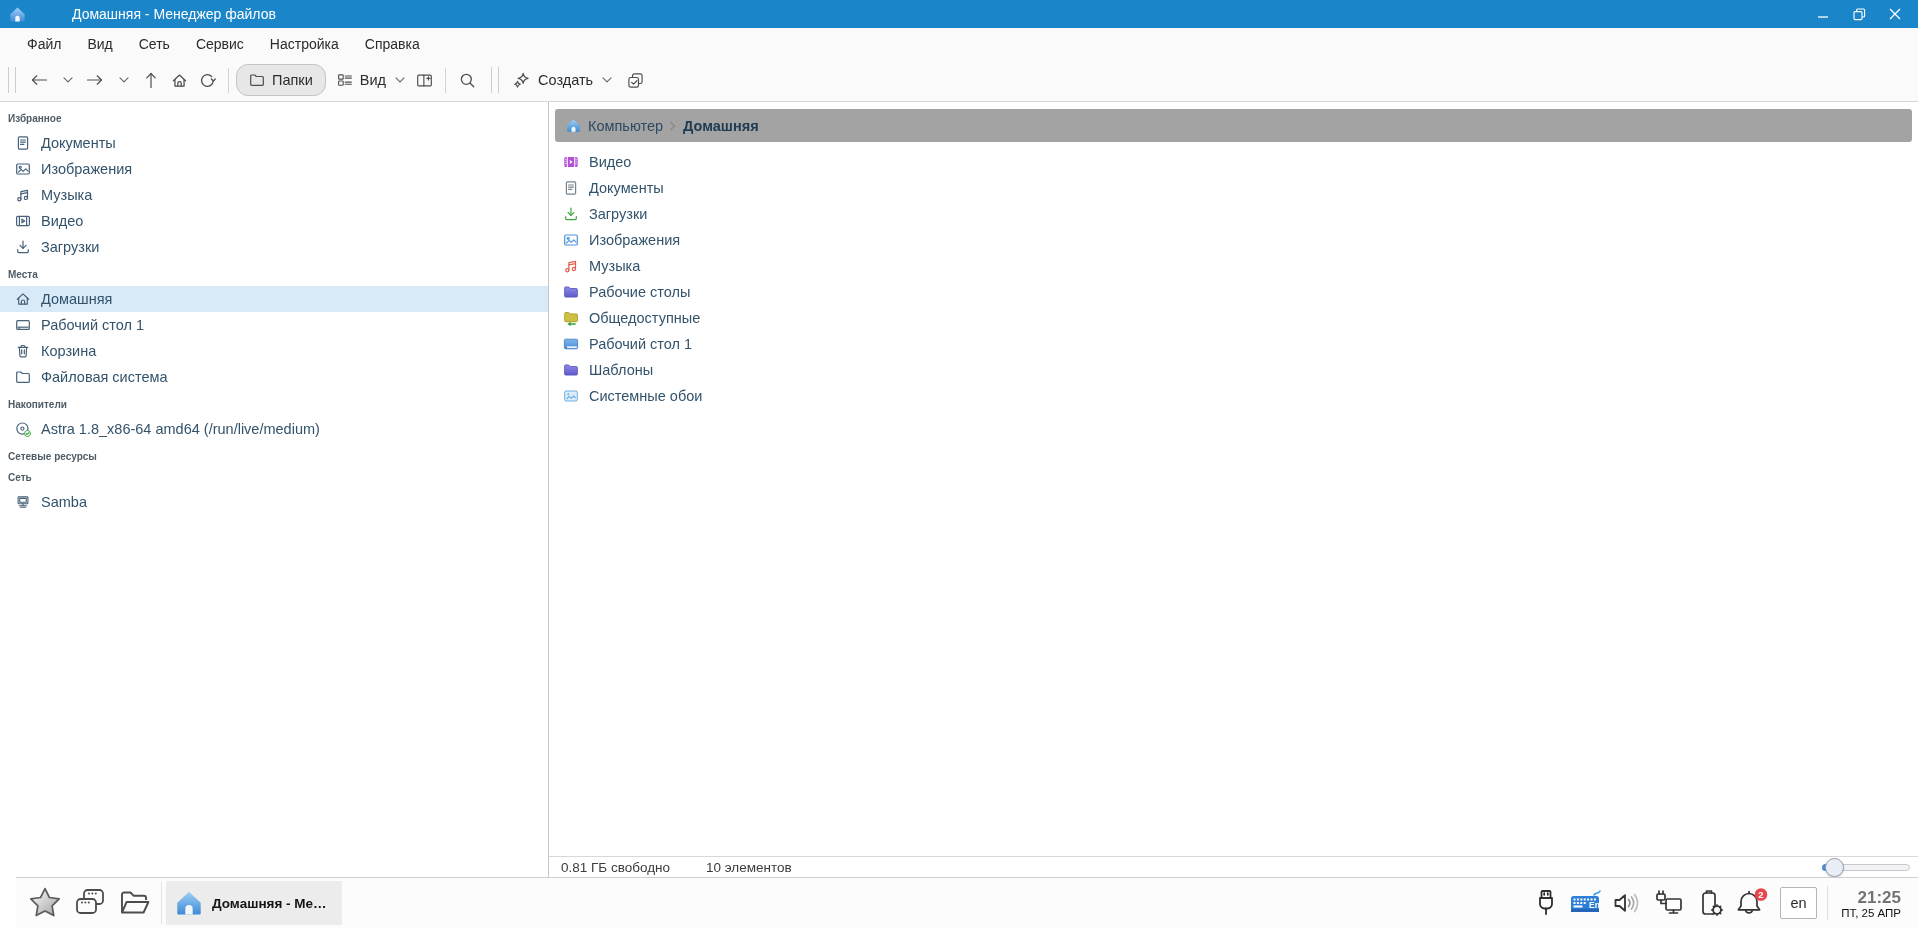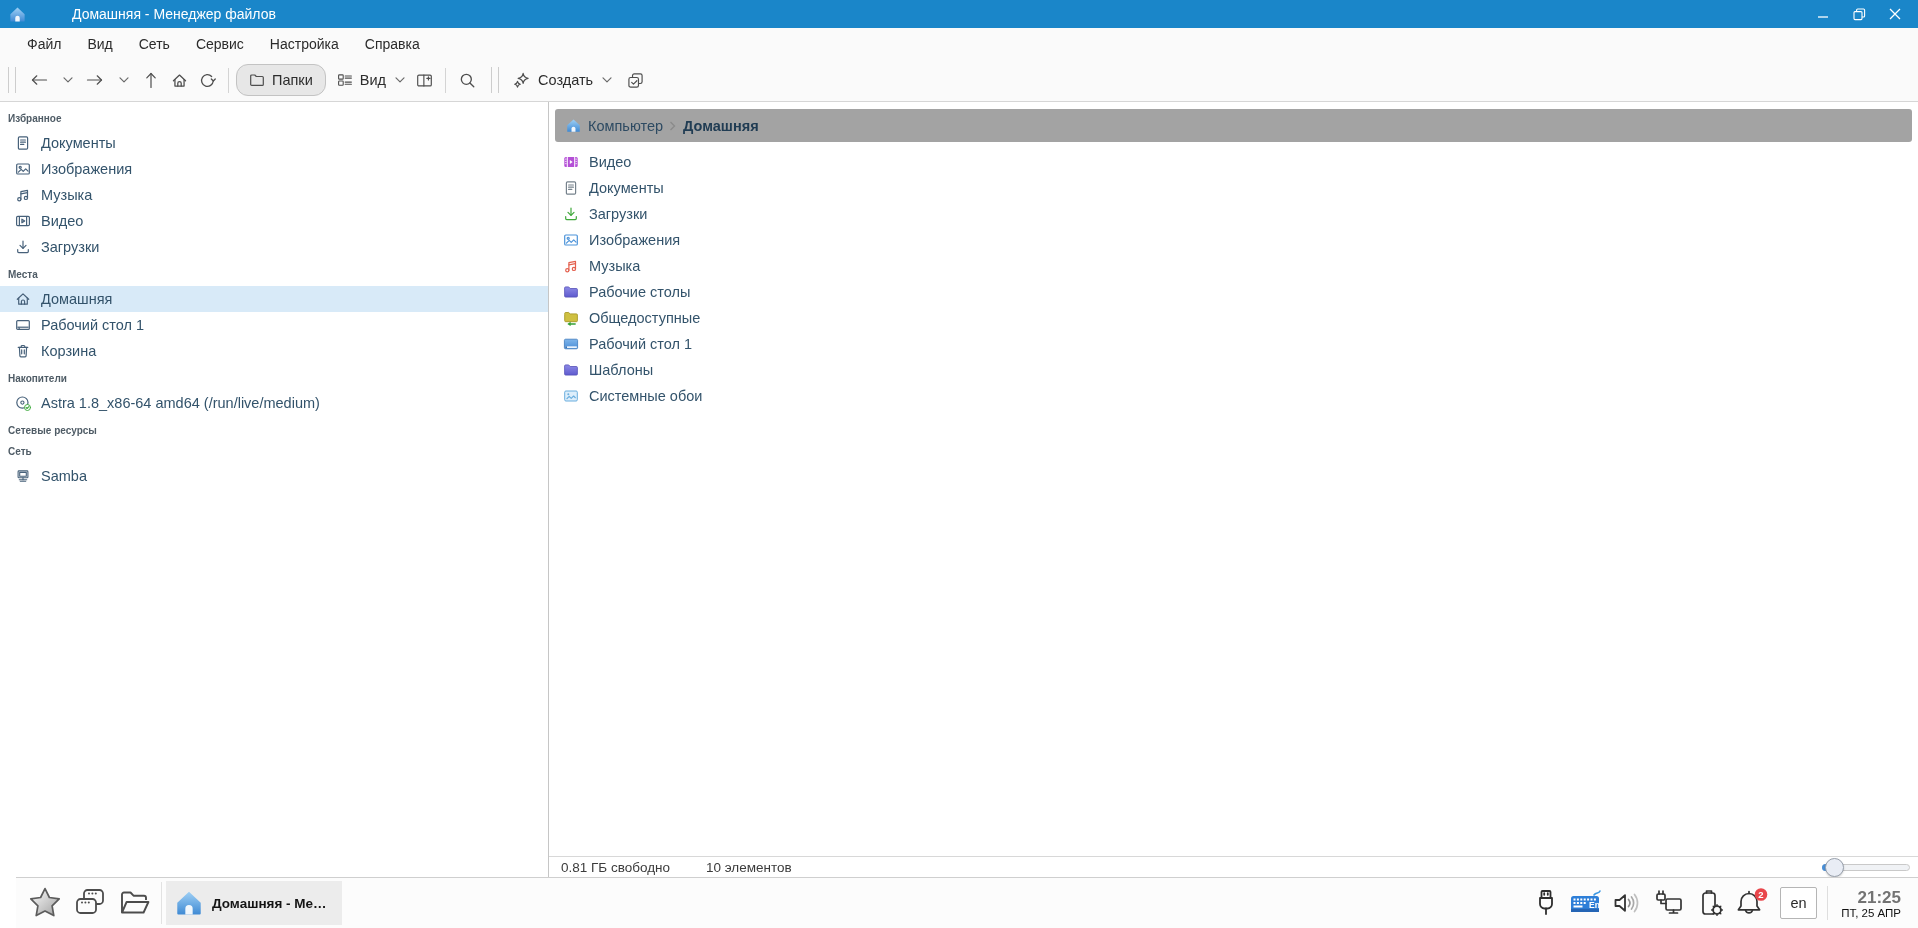--- a/index.html
+++ b/index.html
@@ -498,20 +498,28 @@
       <span>Рабочий стол 1</span>
       </div>
     <div class="srow">
       <span class="ic">
           <svg width="16" height="16">
             <use href="#s-trash"></use>
           </svg>
         </span>
       <span>Корзина</span>
       </div>
+    <div class="srow">
+      <span class="ic">
+          <svg width="16" height="16">
+            <use href="#s-folder"></use>
+          </svg>
+        </span>
+      <span>Файловая система</span>
+      </div>
 
     <div class="sec-title">Накопители</div>
     <div class="srow">
       <span class="ic">
           <svg width="16" height="16">
             <use href="#s-disc"></use>
           </svg>
         </span>
       <span>Astra 1.8_x86-64 amd64 (/run/live/medium)</span>
       </div>

